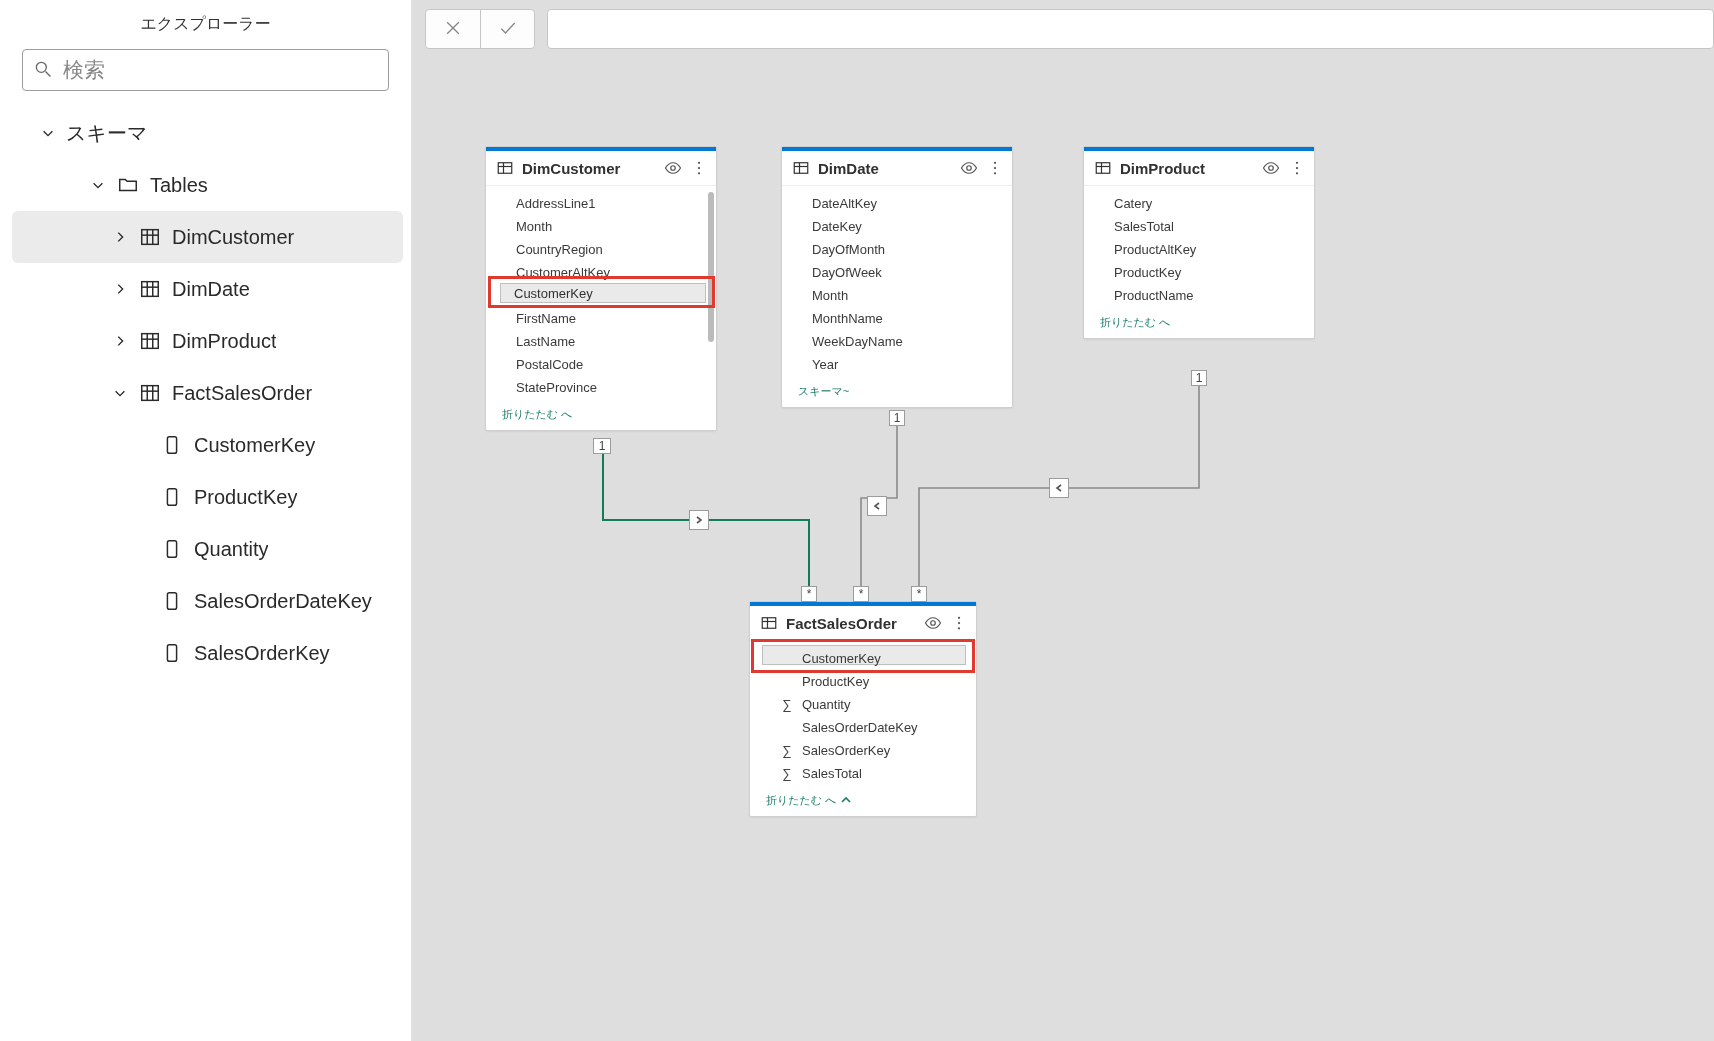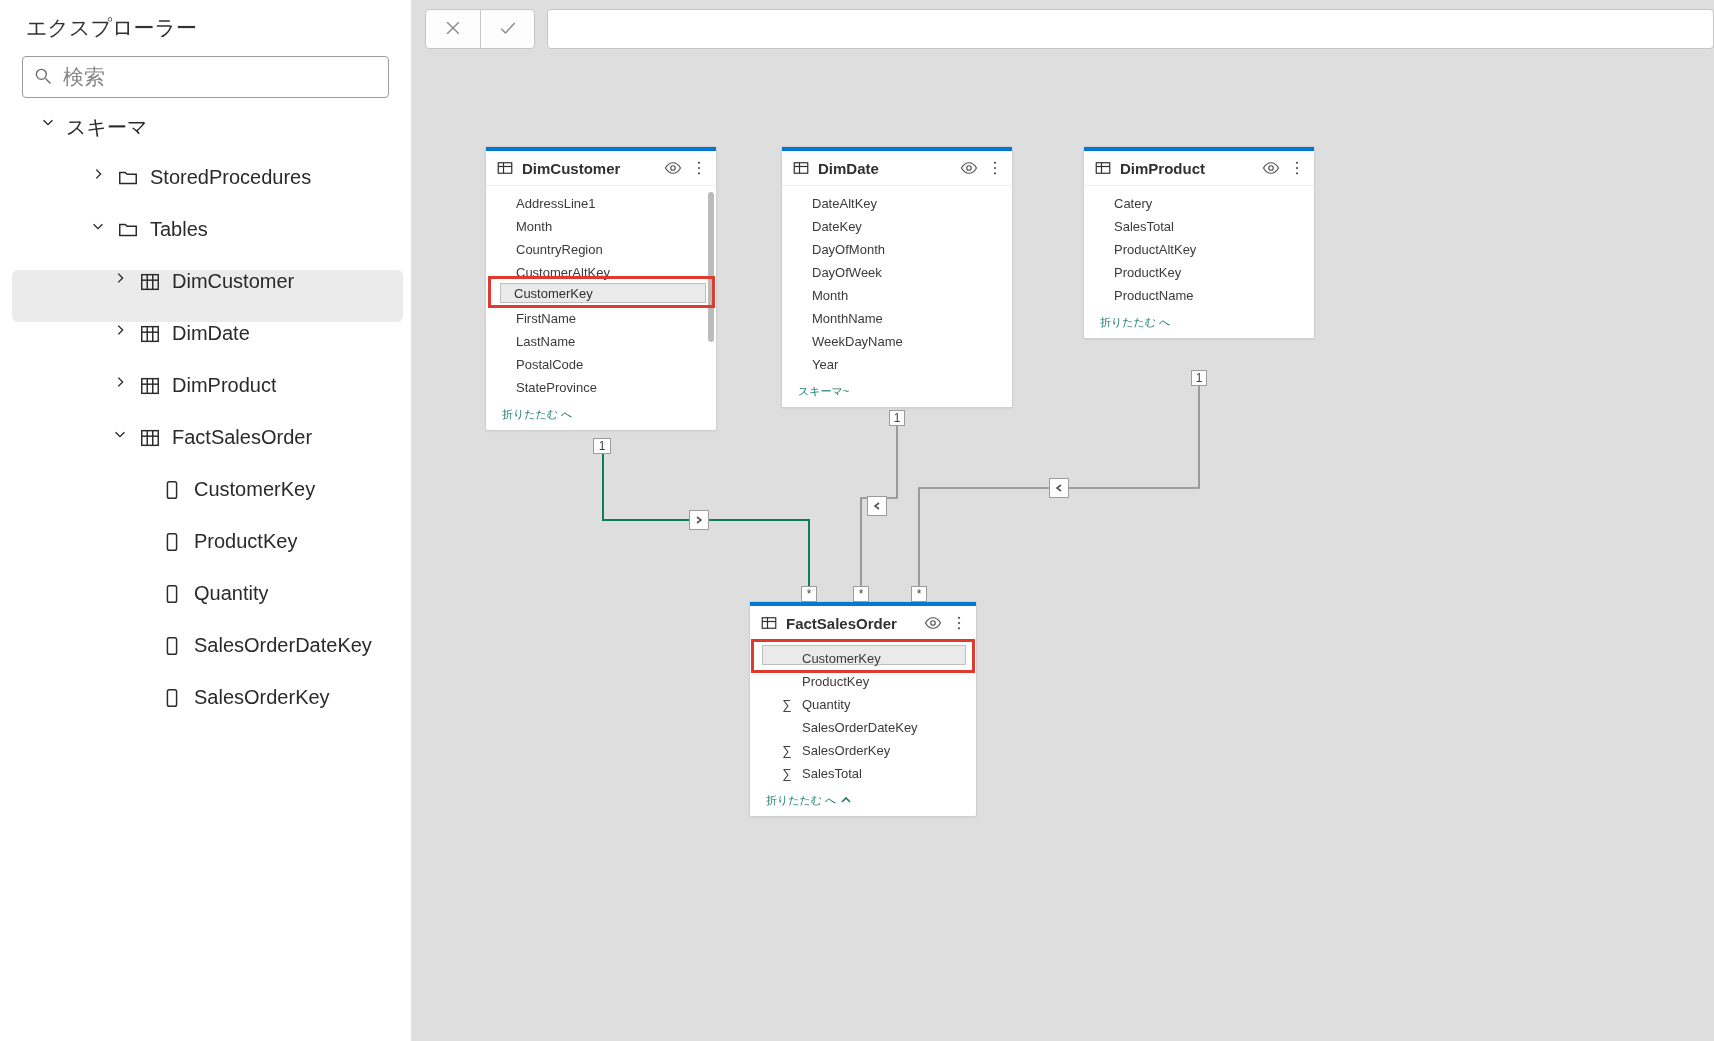--- a/index.html
+++ b/index.html
@@ -13,40 +13,41 @@
 
   
   .explorer {
     width: 413px; flex: 0 0 413px;
     border-right: 2px solid #e1e1e1;
     display: flex; flex-direction: column;
     background: #fff;
   }
   .explorer-title {
     padding: 14px 26px 14px 26px;
-    font-size: 21px;
+    font-size: 16px;
+    text-align: center;
   }
   .search-wrap { padding: 0 22px 10px 22px; }
   .search {
     width: 100%; height: 42px;
     border: 1px solid #9c9c9c; border-radius: 4px;
     display: flex; align-items: center;
     padding: 0 10px; gap: 8px;
     color: #666;
   }
   .search svg { width: 20px; height: 20px; flex: 0 0 20px; }
   .search input {
     flex: 1; border: none; outline: none;
     font-size: 21px; background: transparent;
   }
   .search input::placeholder { color: #888; }
 
   .tree { flex: 1; overflow-y: auto; padding-top: 6px; }
   .tree-row {
-    display: flex; 
+    display: flex; align-items: center;
     height: 52px;
     padding-left: 28px;
     cursor: pointer;
     gap: 10px;
     font-size: 20px;
     color: #2a2a2a;
     border-radius: 6px;
     margin: 0 8px 0 12px;
   }
   .tree-row.selected { background: #ebebeb; }
@@ -196,33 +197,20 @@
       <span class="chev">
         <svg viewBox="0 0 16 16">
             <polyline points="3,6 8,11 13,6"></polyline>
           </svg>
       </span>
       <span class="label">スキーマ</span>
     </div>
 
 
 
-    <div class="tree-row depth-3">
-      <span class="chev">
-        <svg viewBox="0 0 16 16">
-            <polyline points="6,3 11,8 6,13"></polyline>
-          </svg>
-      </span>
-      <span class="icon">
-        <svg viewBox="0 0 24 24">
-            <path d="M3 6h6l2 2h10v10H3z"></path>
-          </svg>
-      </span>
-      <span class="label">StoredProcedures</span>
-    </div>
 
     <div class="tree-row depth-3">
       <span class="chev">
         <svg viewBox="0 0 16 16">
             <polyline points="3,6 8,11 13,6"></polyline>
           </svg>
       </span>
       <span class="icon">
         <svg viewBox="0 0 24 24">
             <path d="M3 6h6l2 2h10v10H3z"></path>

